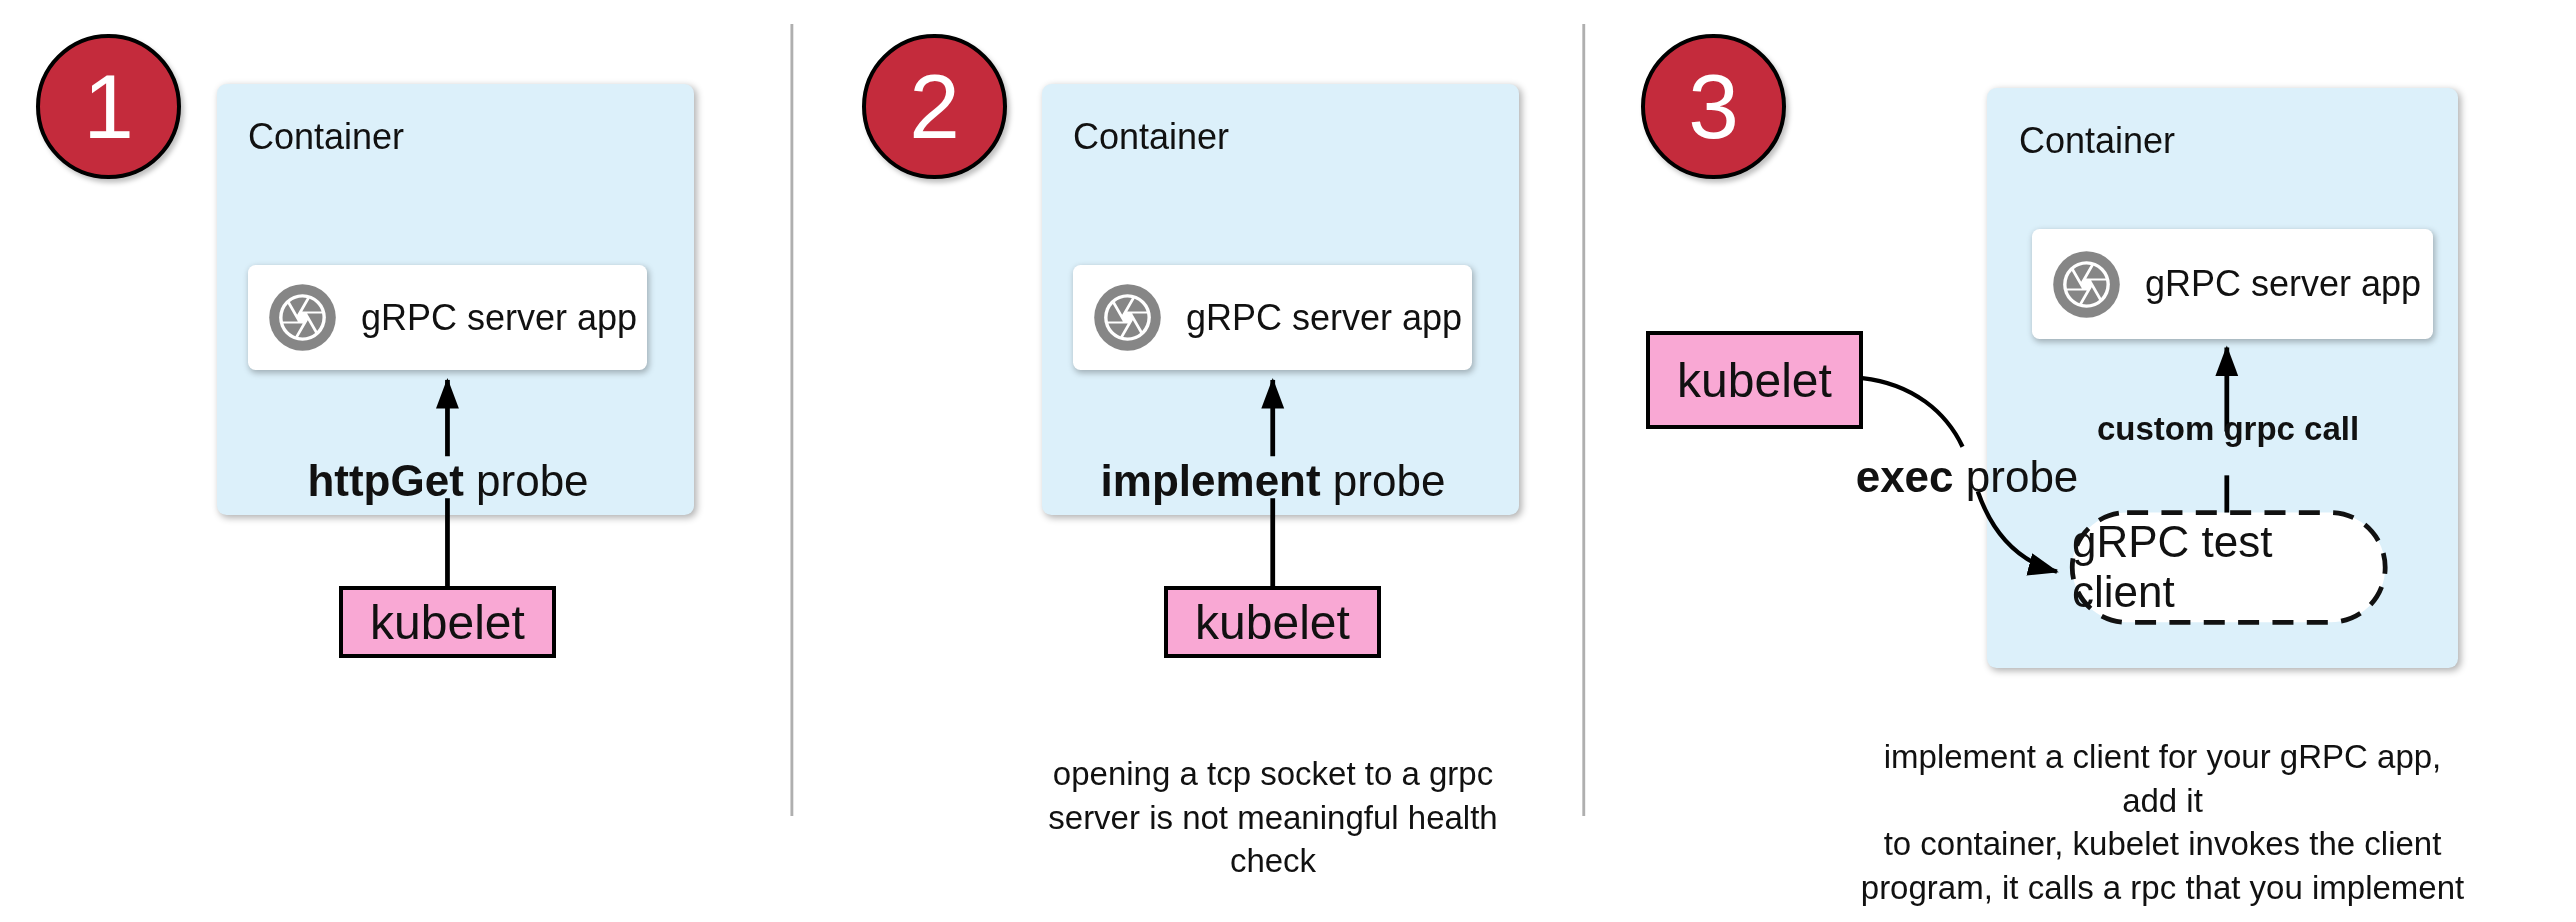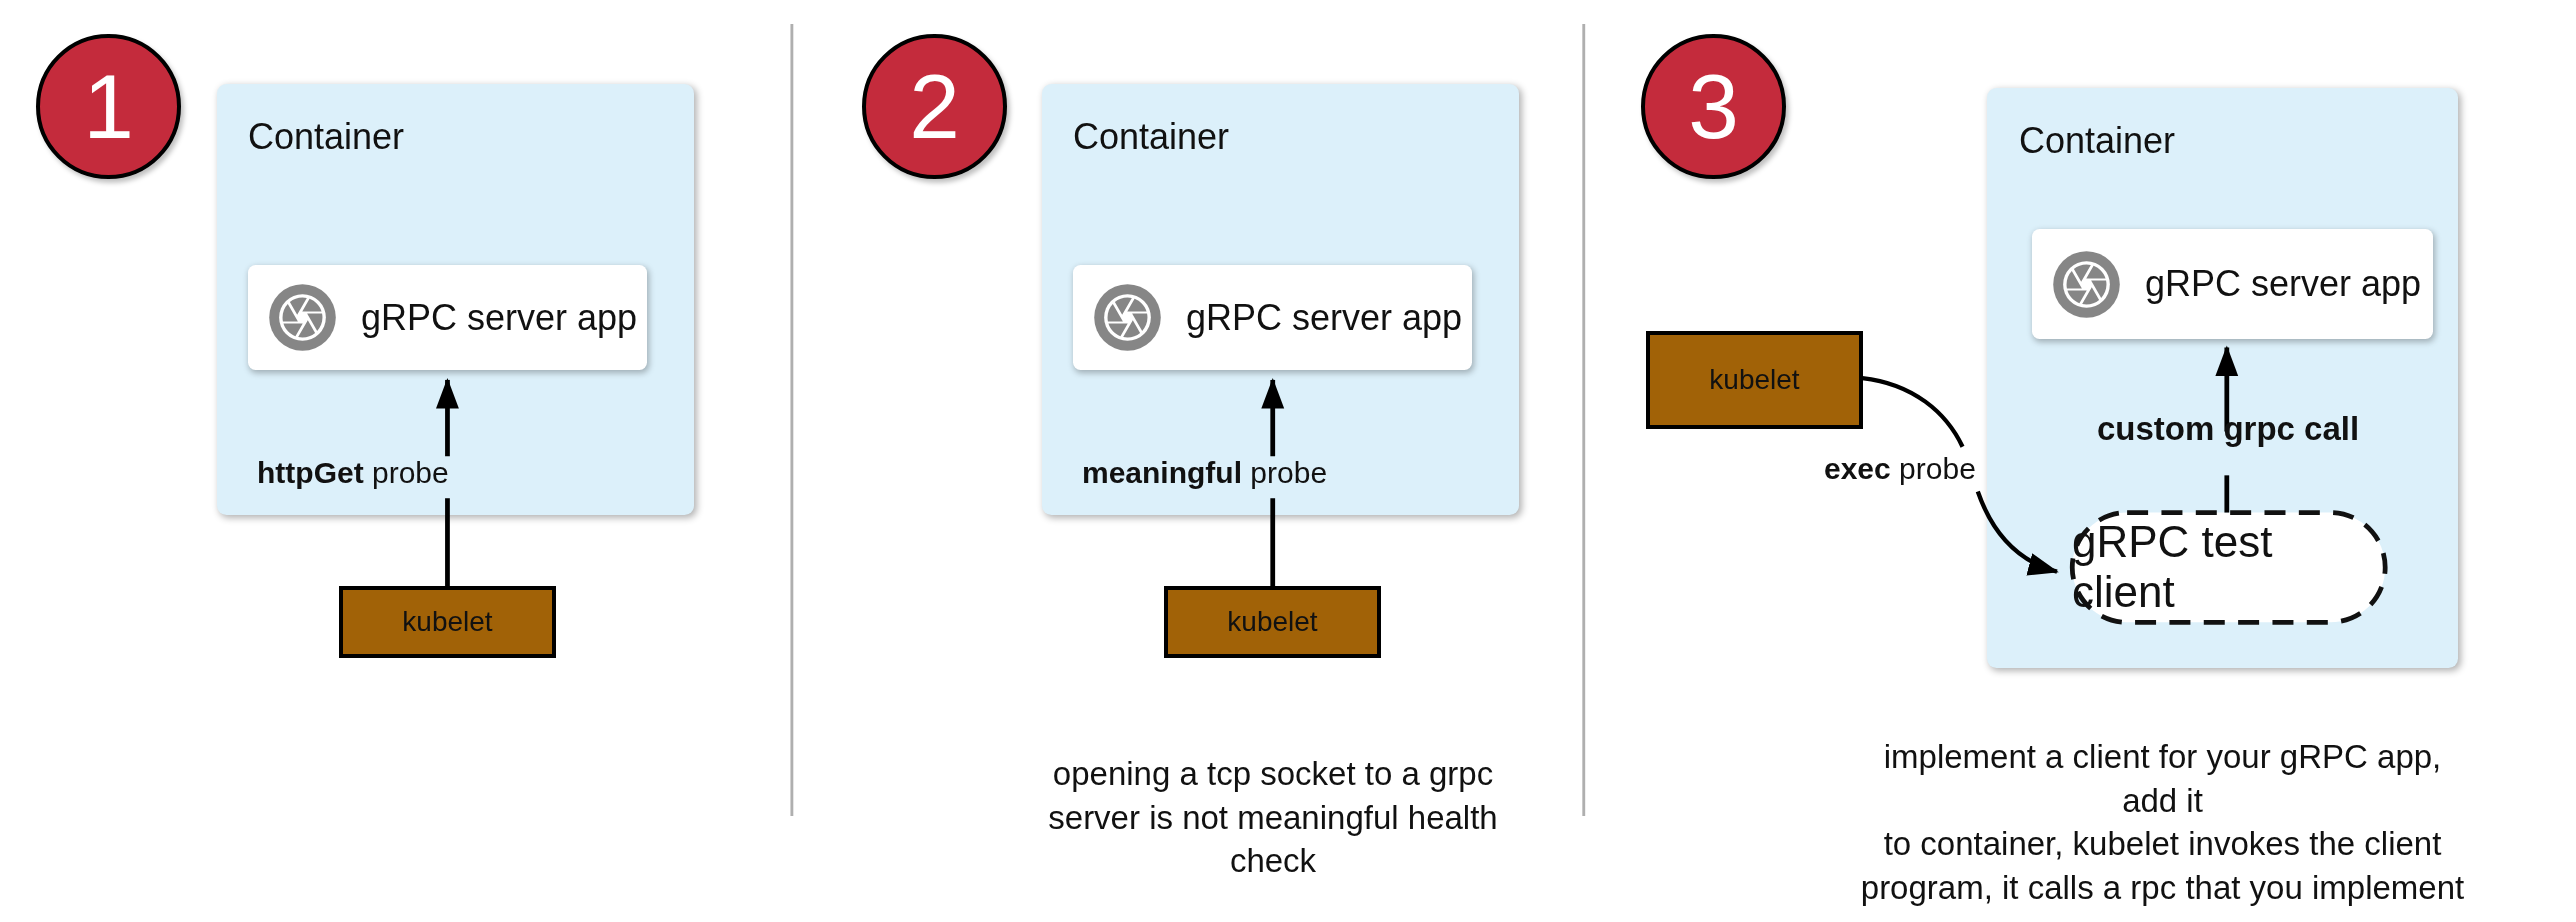--- a/index.html
+++ b/index.html
@@ -10,24 +10,24 @@
          border:4.8px solid #000;box-sizing:border-box;display:flex;align-items:center;justify-content:center;
          box-shadow:2.9px 3.8px 5.7px rgba(0,0,0,.25);z-index:4;}
   .badge-num{color:#fff;font-size:91px;line-height:1;font-weight:400;}
   .container-box{background:var(--container-fill,#DCF0FA);border-radius:9.5px;
                  box-shadow:2.9px 2.9px 7.6px rgba(0,0,0,.30);z-index:1;}
   .container-label{font-size:36px;z-index:3;}
   .card{background:#fff;border-radius:7.6px;box-shadow:1.9px 2.9px 6.7px rgba(0,0,0,.28);
         display:flex;align-items:center;gap:23px;padding-left:19px;box-sizing:border-box;z-index:3;}
   .card-label{font-size:36px;white-space:nowrap;}
   .icon{width:71px;height:71px;flex:0 0 auto;}
-  .probe-label{font-size:30px;white-space:nowrap;z-index:3;}
+  .probe-label{font-size:44px;text-align:center;white-space:nowrap;z-index:3;}
   .probe-label b{font-weight:700;}
-  .kubelet{background:#a16207;border:4.8px solid #000;box-sizing:border-box;display:flex;
-           align-items:center;justify-content:center;font-size:28px;z-index:3;}
+  .kubelet{background:#f9a8d4;border:4.8px solid #000;box-sizing:border-box;display:flex;
+           align-items:center;justify-content:center;font-size:48px;z-index:3;}
   .caption{font-size:33px;line-height:1.32;text-align:center;white-space:pre-line;z-index:3;}
   .small-label{font-size:33px;text-align:center;white-space:nowrap;z-index:3;}
   .pill-label{display:flex;align-items:center;justify-content:center;font-size:44px;z-index:3;}
   svg.connectors{position:absolute;left:0;top:0;z-index:2;pointer-events:none;}
 </style>
 </head>
 <body>
 
 <div class="canvas">
 
@@ -62,21 +62,21 @@
     <svg class="icon" viewBox="0 0 48 48">
       <circle cx="24" cy="24" r="22.5" fill="var(--icon-gray,#868686)"></circle>
       <circle cx="24" cy="24" r="15.8" fill="#fff"></circle>
       <g transform="translate(7.8,7.8) scale(1.35)">
         <path fill="var(--icon-gray,#868686)" d="M9.4 10.5l4.77-8.26C13.47 2.09 12.75 2 12 2c-2.4 0-4.6.85-6.32 2.25l3.66 6.35.06-.1zM21.54 9c-.92-2.92-3.15-5.26-6-6.34L11.88 9h9.66zm.26 1h-7.49l.29.5 4.76 8.25C21 16.97 22 14.61 22 12c0-.69-.07-1.35-.2-2zM8.54 12l-3.9-6.75C3.01 7.03 2 9.39 2 12c0 .69.07 1.35.2 2h7.49l-1.15-2zm-6.08 3c.92 2.92 3.15 5.26 6 6.34L12.12 15H2.46zm11.27 0l-3.9 6.76c.7.15 1.42.24 2.17.24 2.4 0 4.6-.85 6.32-2.25l-3.66-6.35-.93 1.6z"></path>
       </g>
     </svg>
     <span class="card-label">gRPC server app</span>
   </div>
   <div class="abs probe-label" style="left:1082px;top:456px;width:382px;">
-    <b>meaningful</b><span> probe</span>
+    <b>implement</b><span> probe</span>
   </div>
   <div class="abs kubelet" style="left:1164px;top:586px;width:217px;height:72px;">
     <span>kubelet</span>
   </div>
   <div class="abs caption" style="left:977px;top:752px;width:592px;">opening a tcp socket to a grpc
 server is not meaningful health
 check</div>
 
   <div class="abs badge" style="left:1641px;top:34px;">
     <span class="badge-num">3</span>

